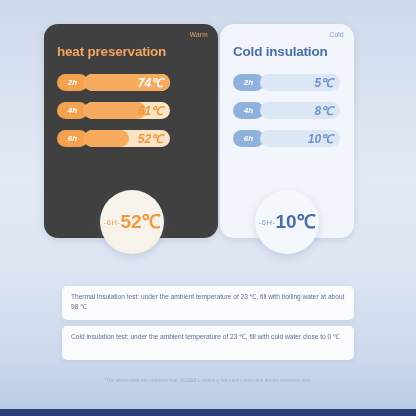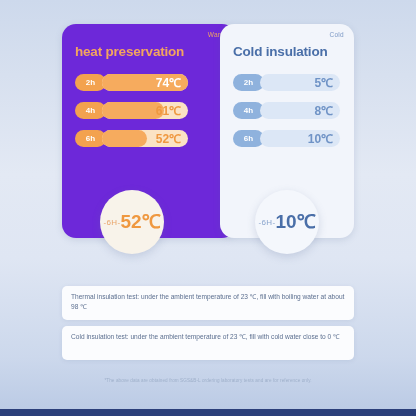--- a/index.html
+++ b/index.html
@@ -10,22 +10,22 @@
     position:relative;
   }
   .stage{position:absolute;inset:0;}
 
   
   .card{
     position:absolute;border-radius:14px;
     box-shadow:0 2px 7px rgba(90,110,150,.18);
   }
   .card.warm{
-    left:62px;top:24px;width:174px;height:214px;
-    background:#6d28d9;
+    left:44px;top:24px;width:174px;height:214px;
+    background:#404040;
   }
   .card.cold{
     left:220px;top:24px;width:134px;height:214px;
     background:#f2f5fb;
     text-align:right;
   }
   .corner-tag{
     position:absolute;top:7px;right:10px;
     font-size:6.5px;letter-spacing:.3px;
   }
@@ -33,21 +33,21 @@
   .corner-tag.cold{color:#7d99c6;}
 
   .card-title{
     position:absolute;left:13px;top:20px;
     font-size:13.5px;font-weight:bold;letter-spacing:-.2px;
   }
   .card-title.warm{color:#f3a55f;}
   .card-title.cold{color:#4a6fa8;}
 
   
-  .rows{position:absolute;left:13px;top:50px;}
+  .rows{position:absolute;left:13px;top:50px;font-style:italic;}
   .row{display:flex;align-items:center;margin-bottom:11px;}
   .pill{
     height:17px;border-radius:9px;display:flex;align-items:center;
     justify-content:center;color:#fff;font-size:8px;font-weight:bold;
     flex:none;
   }
   .track{
     height:17px;border-radius:9px;position:relative;display:flex;
     align-items:center;justify-content:flex-end;
     padding-right:7px;box-sizing:border-box;

